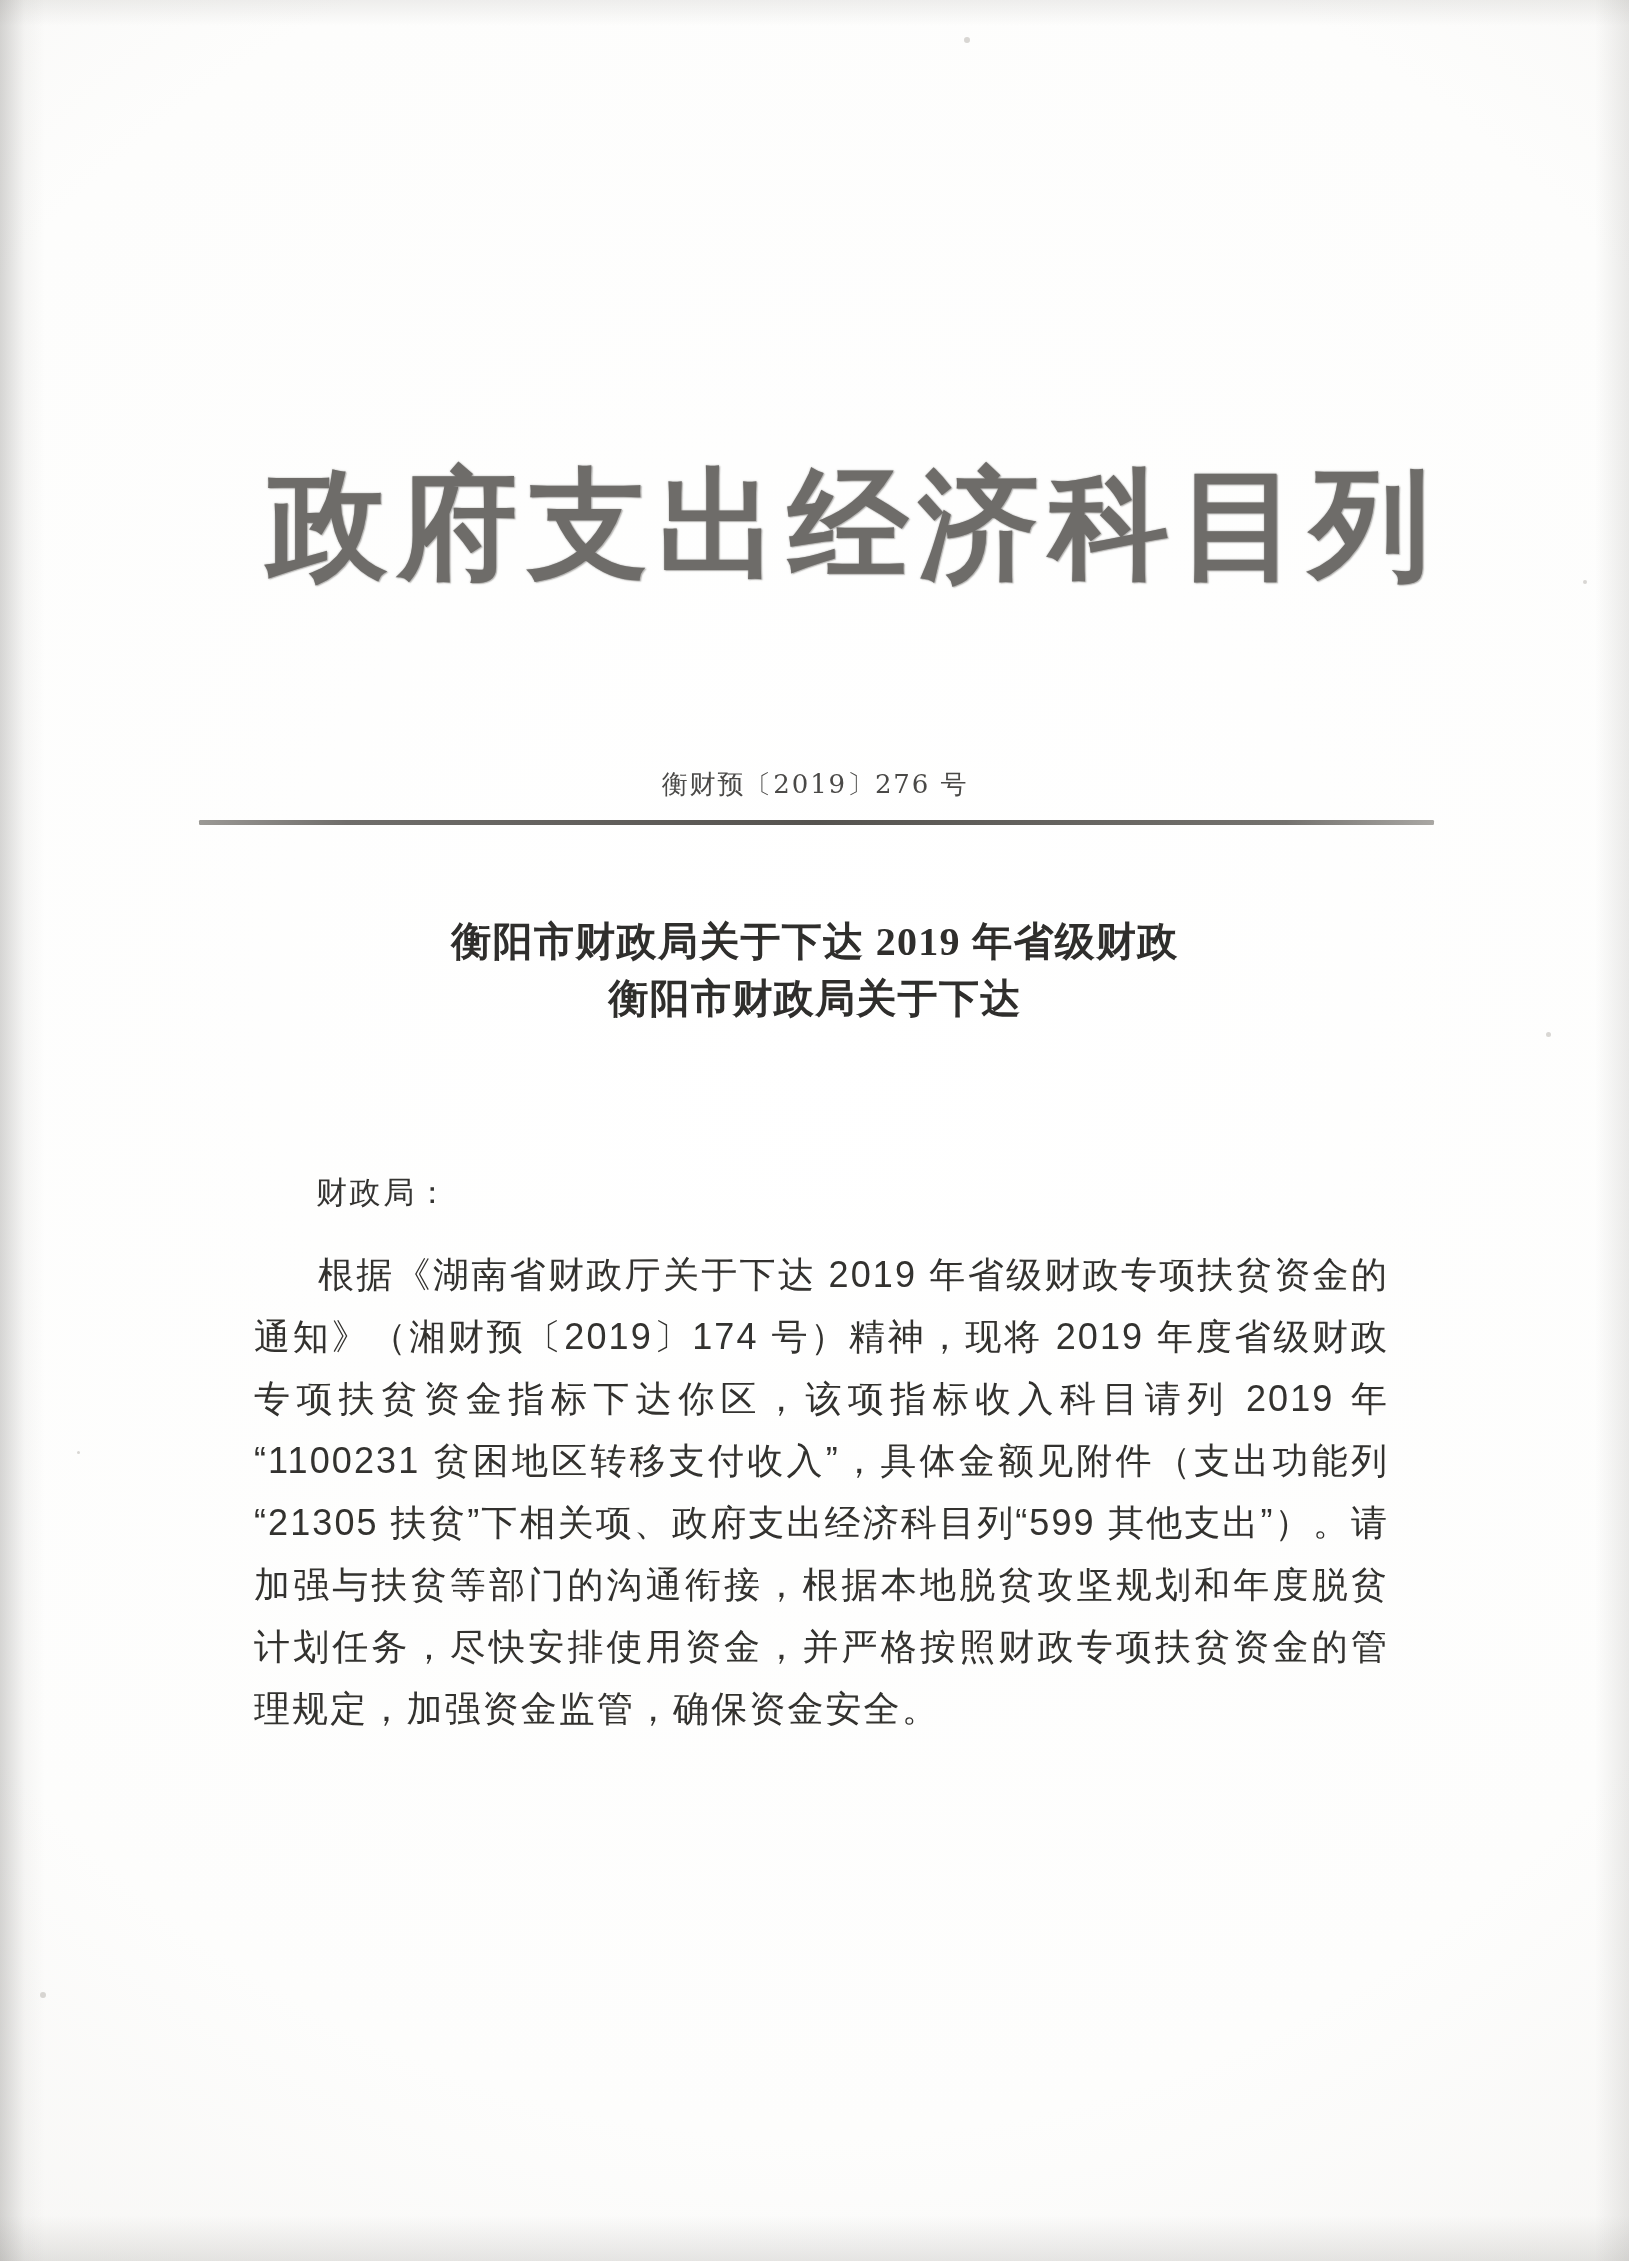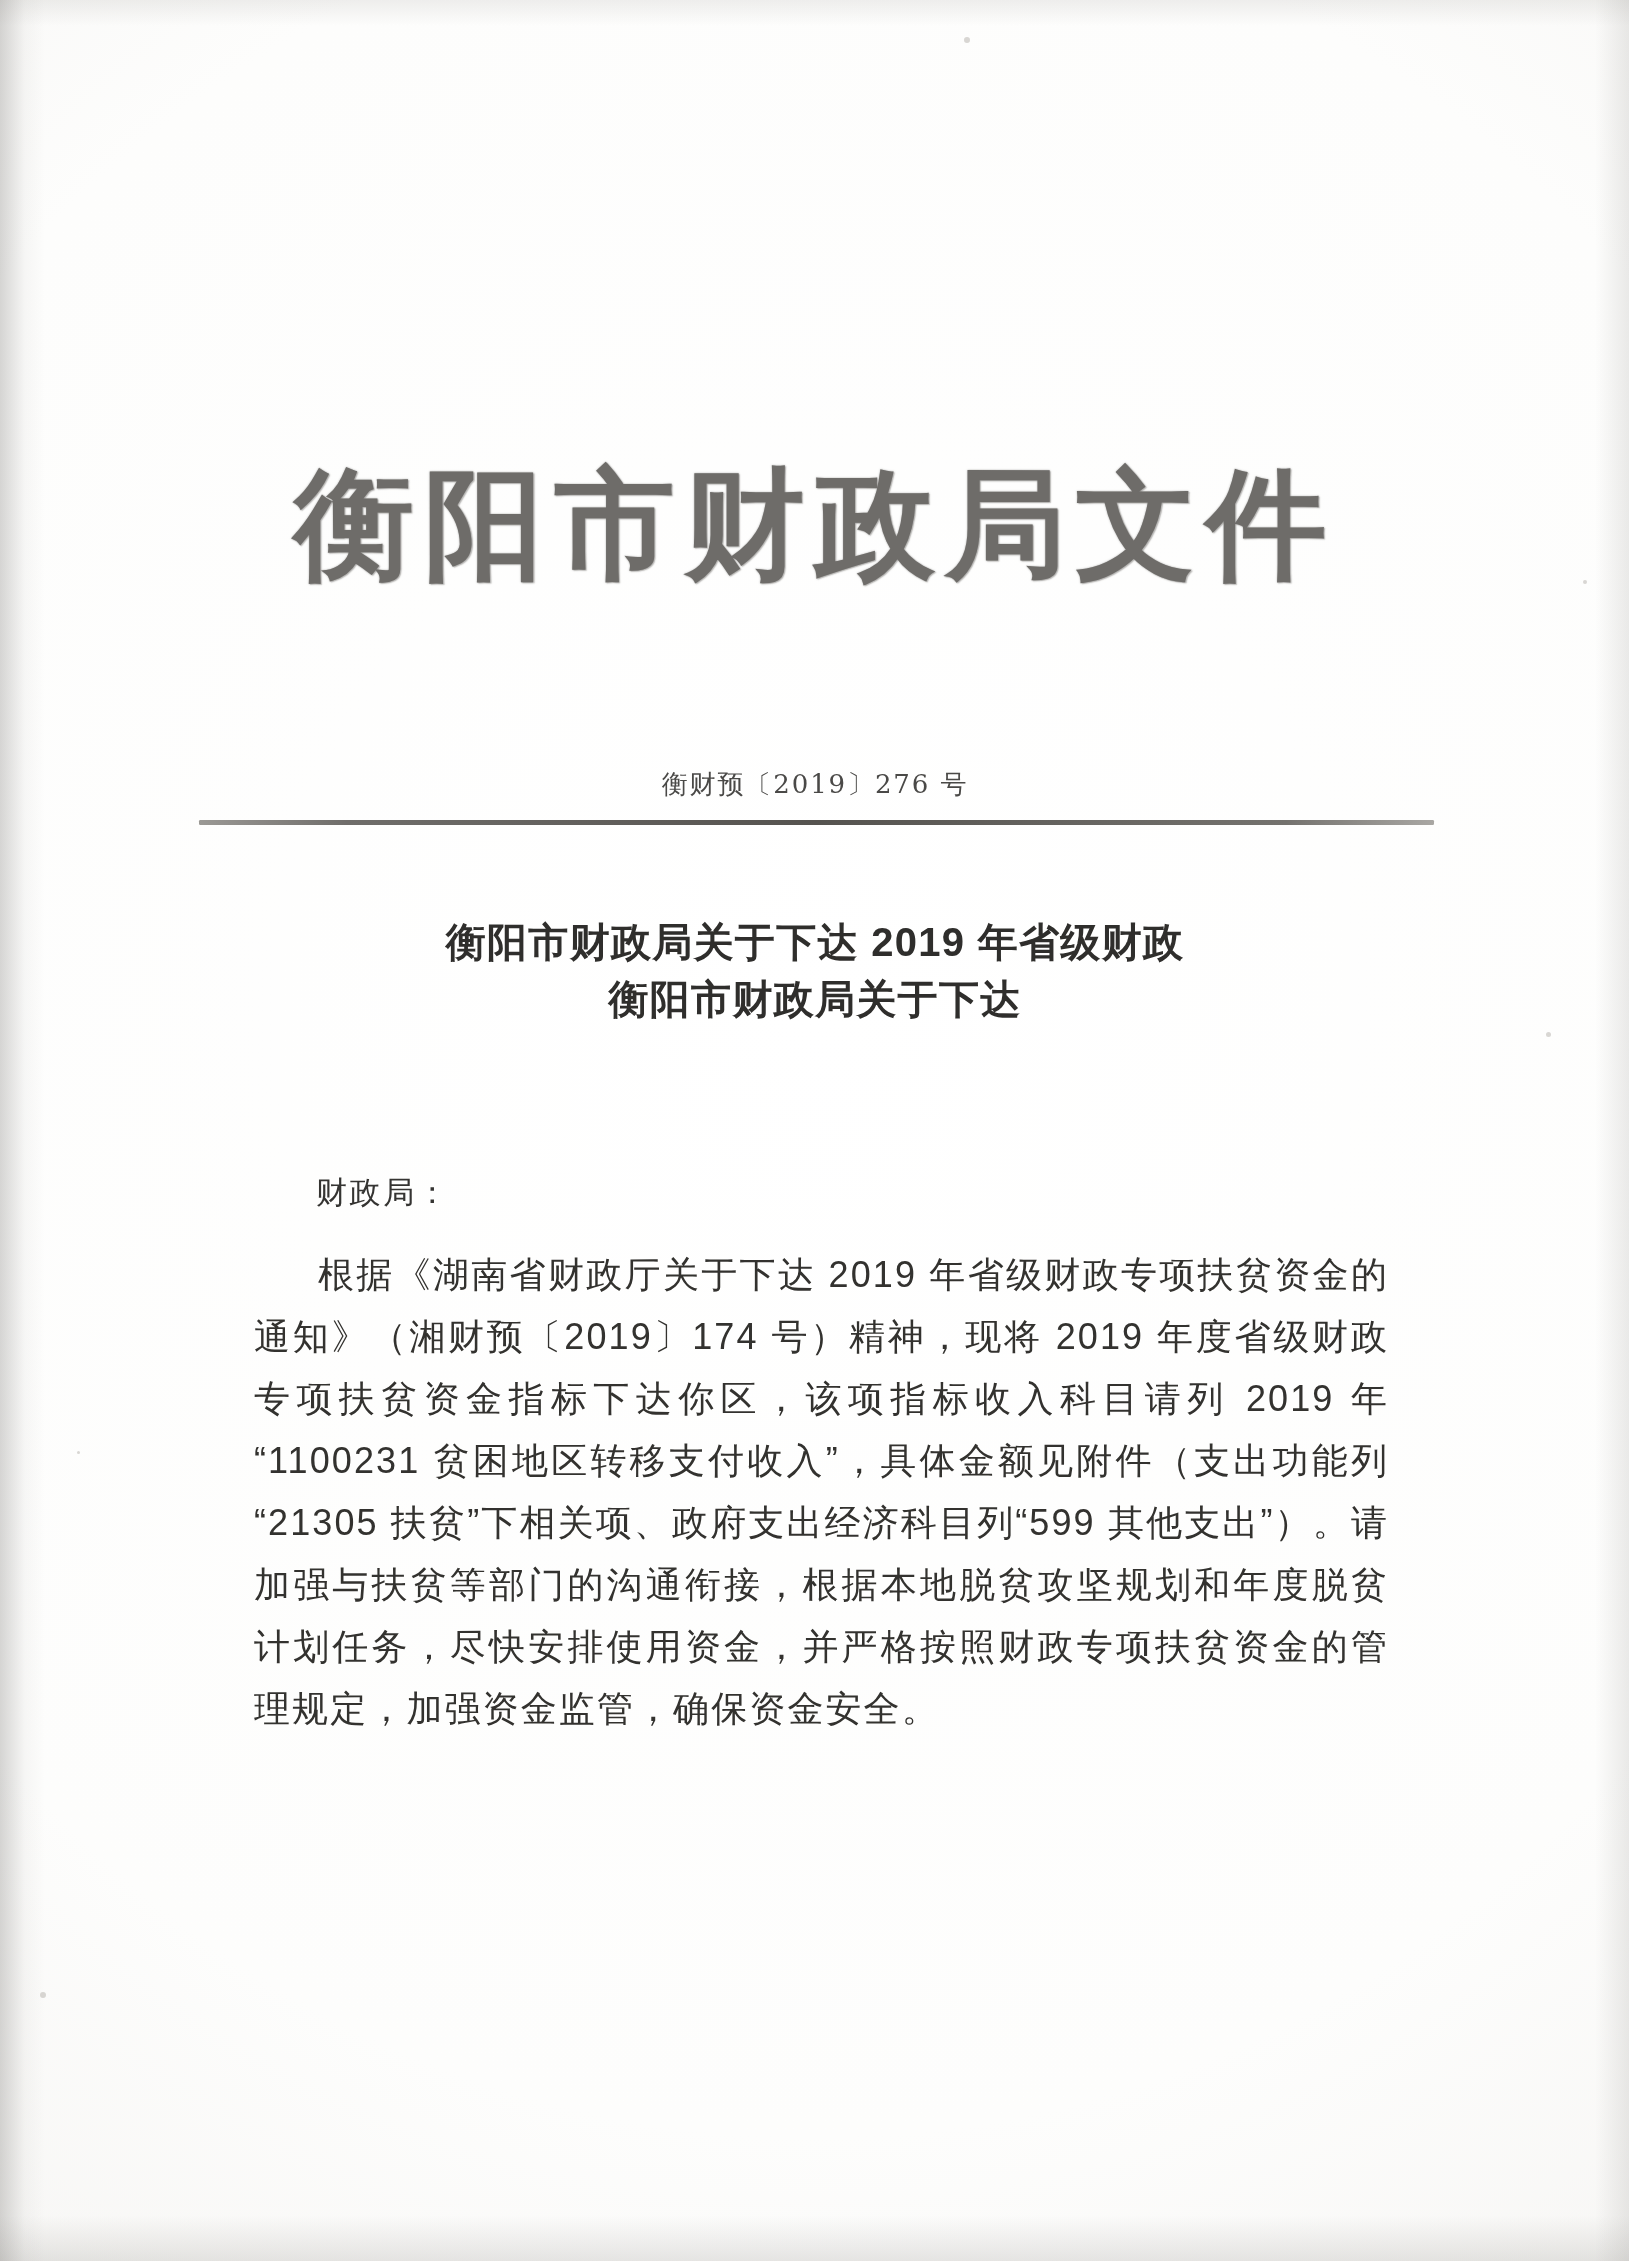--- a/index.html
+++ b/index.html
@@ -112,21 +112,21 @@
   }
 
   
   .doc-title {
     position: absolute;
     top: 914px;
     left: 50%;
     transform: translateX(-50%);
     width: 1135px;
     text-align: center;
-    font-family: Liberation Sans, sans-serif;
+    font-family: Liberation Serif, serif;
     font-weight: 700;
     font-size: 40px;
     line-height: 1.42;
     letter-spacing: 1.3px;
     color: #2f2e2c;
   }
   .doc-title .line2 {
     display: block;
   }
 
@@ -174,21 +174,21 @@
   <div class="scan-edge-bottom"></div>
 
   <div class="speck artifact-dot-1"></div>
   <div class="speck artifact-dot-2"></div>
   <div class="speck artifact-dot-3"></div>
   <div class="speck artifact-dot-4"></div>
   <div class="speck artifact-dot-5"></div>
 
   <div class="content">
 
-    <div class="masthead">衡阳市财政局文件</div>
+    <div class="masthead">政府支出经济科目列</div>
 
     <div class="doc-number">衡财预〔2019〕276 号</div>
 
     <div class="header-rule"></div>
 
     <div class="doc-title">
       <span class="line1">衡阳市财政局关于下达 2019 年省级财政</span>
       <span class="line2">衡阳市财政局关于下达</span>
     </div>
 

